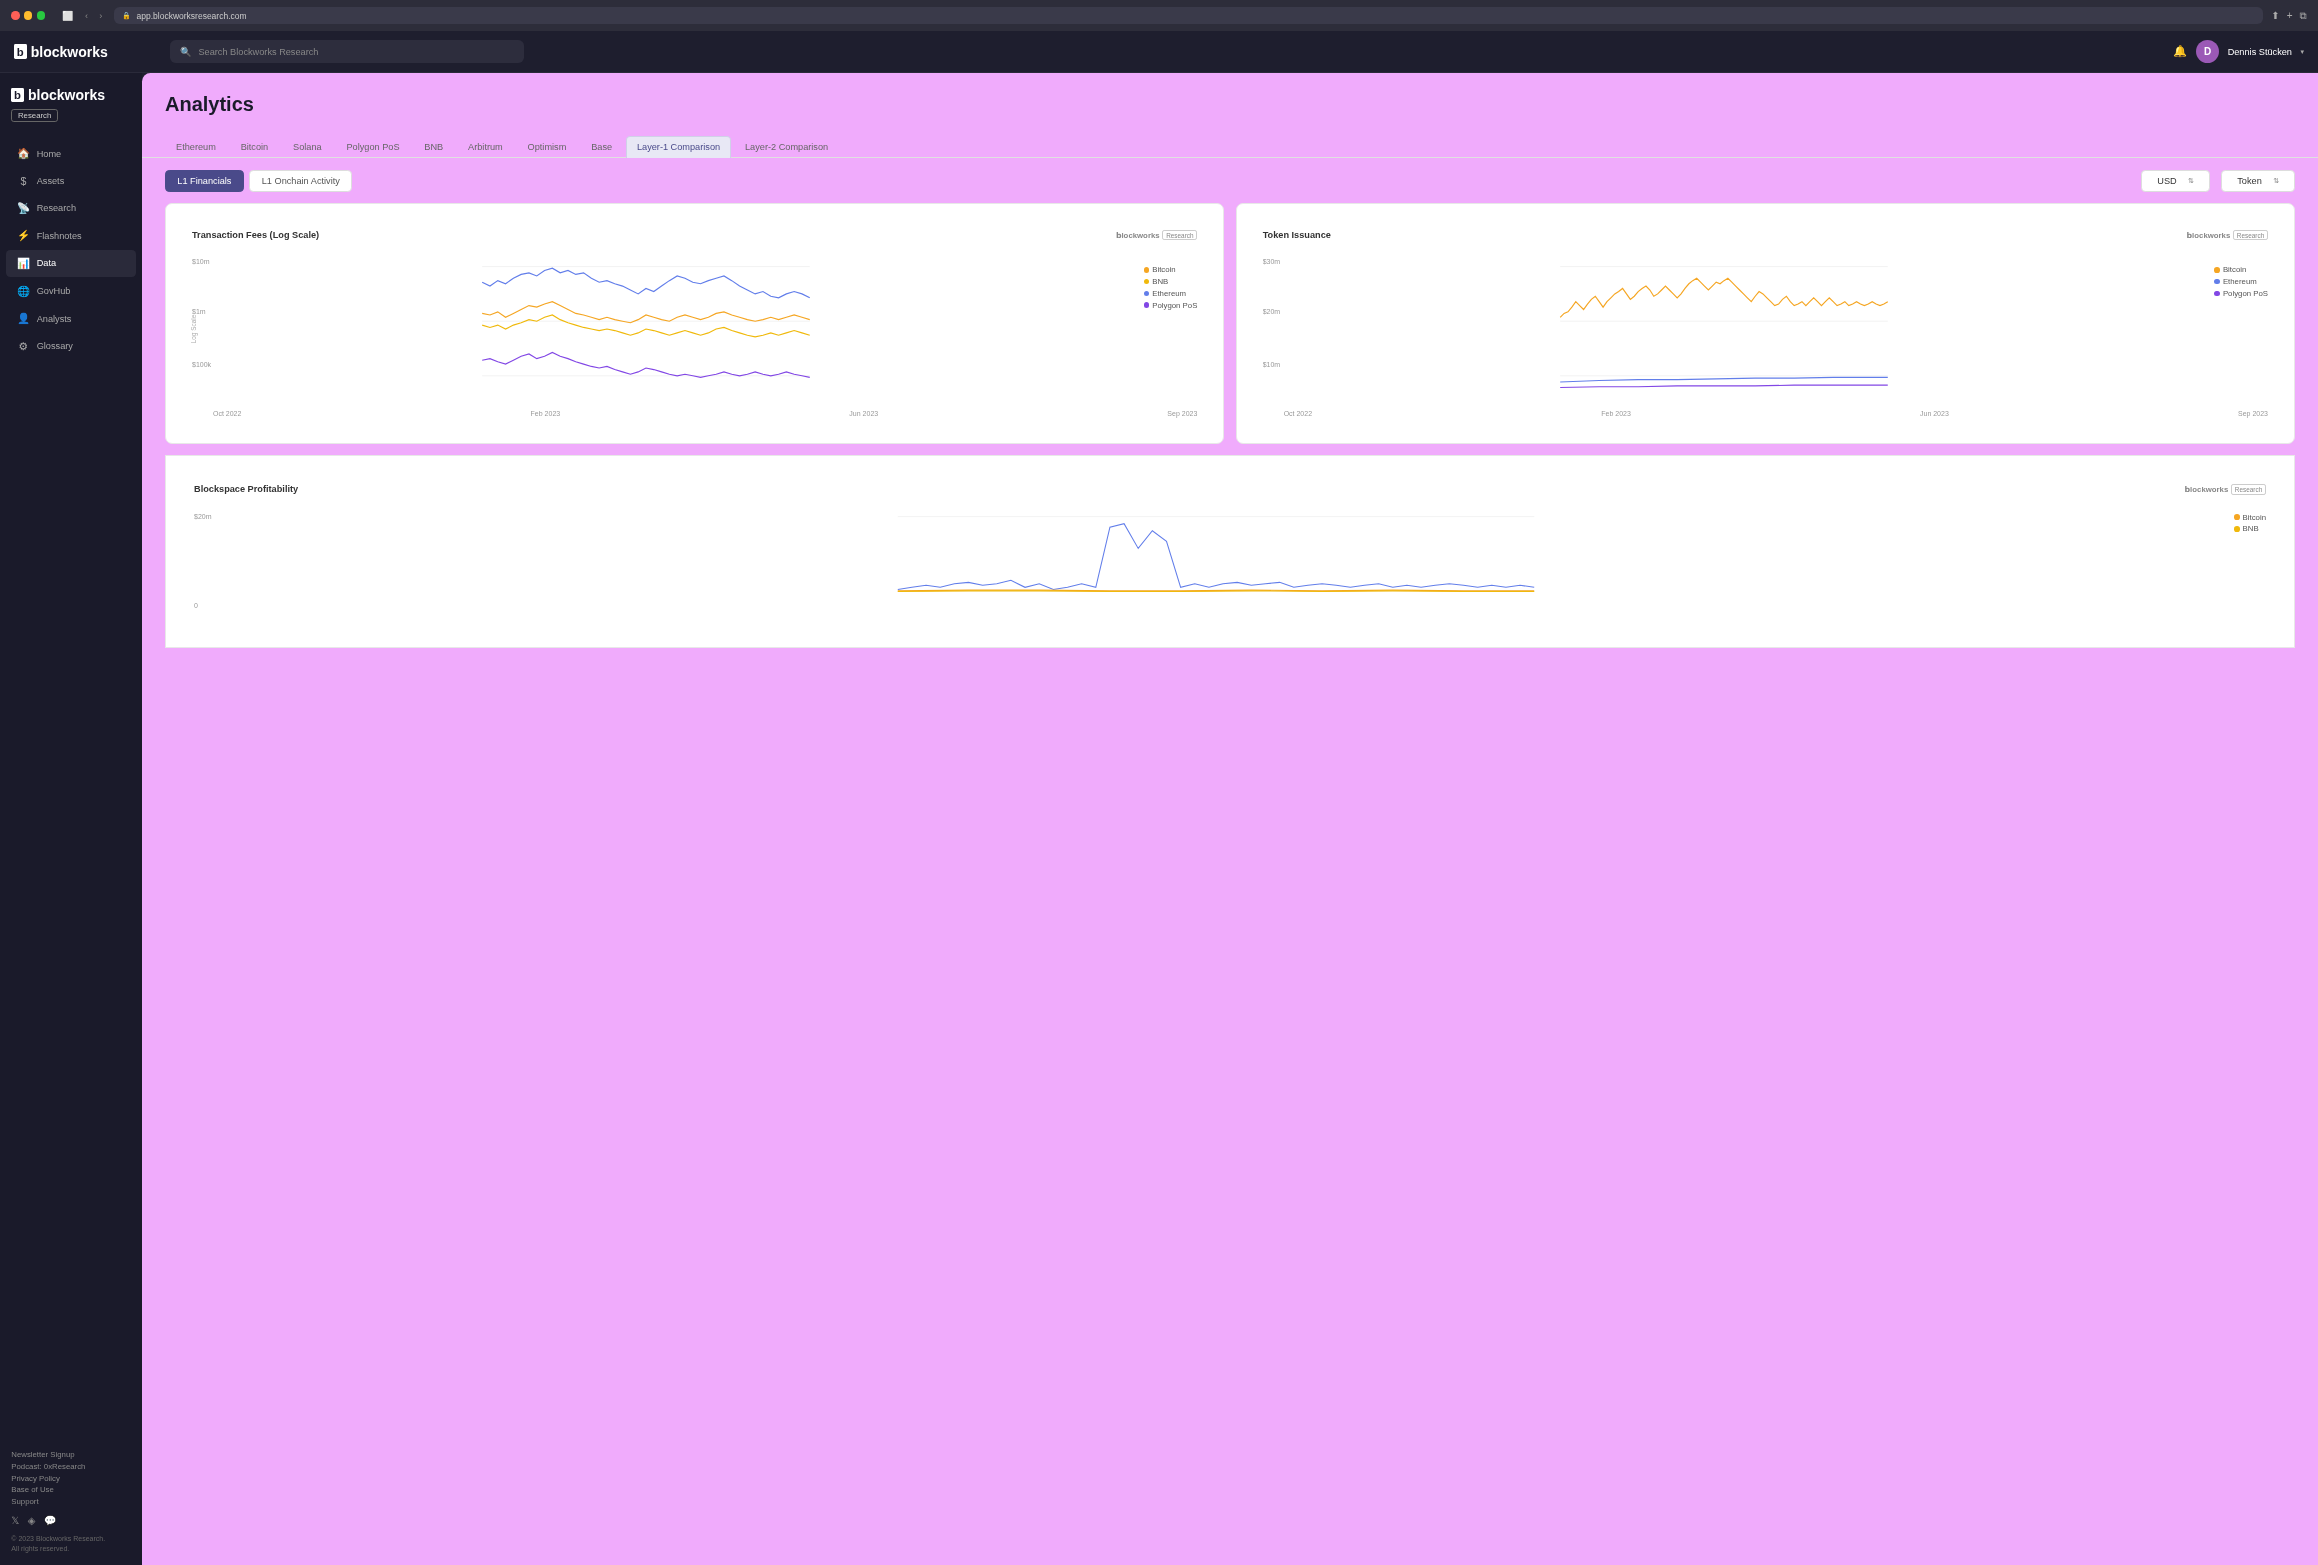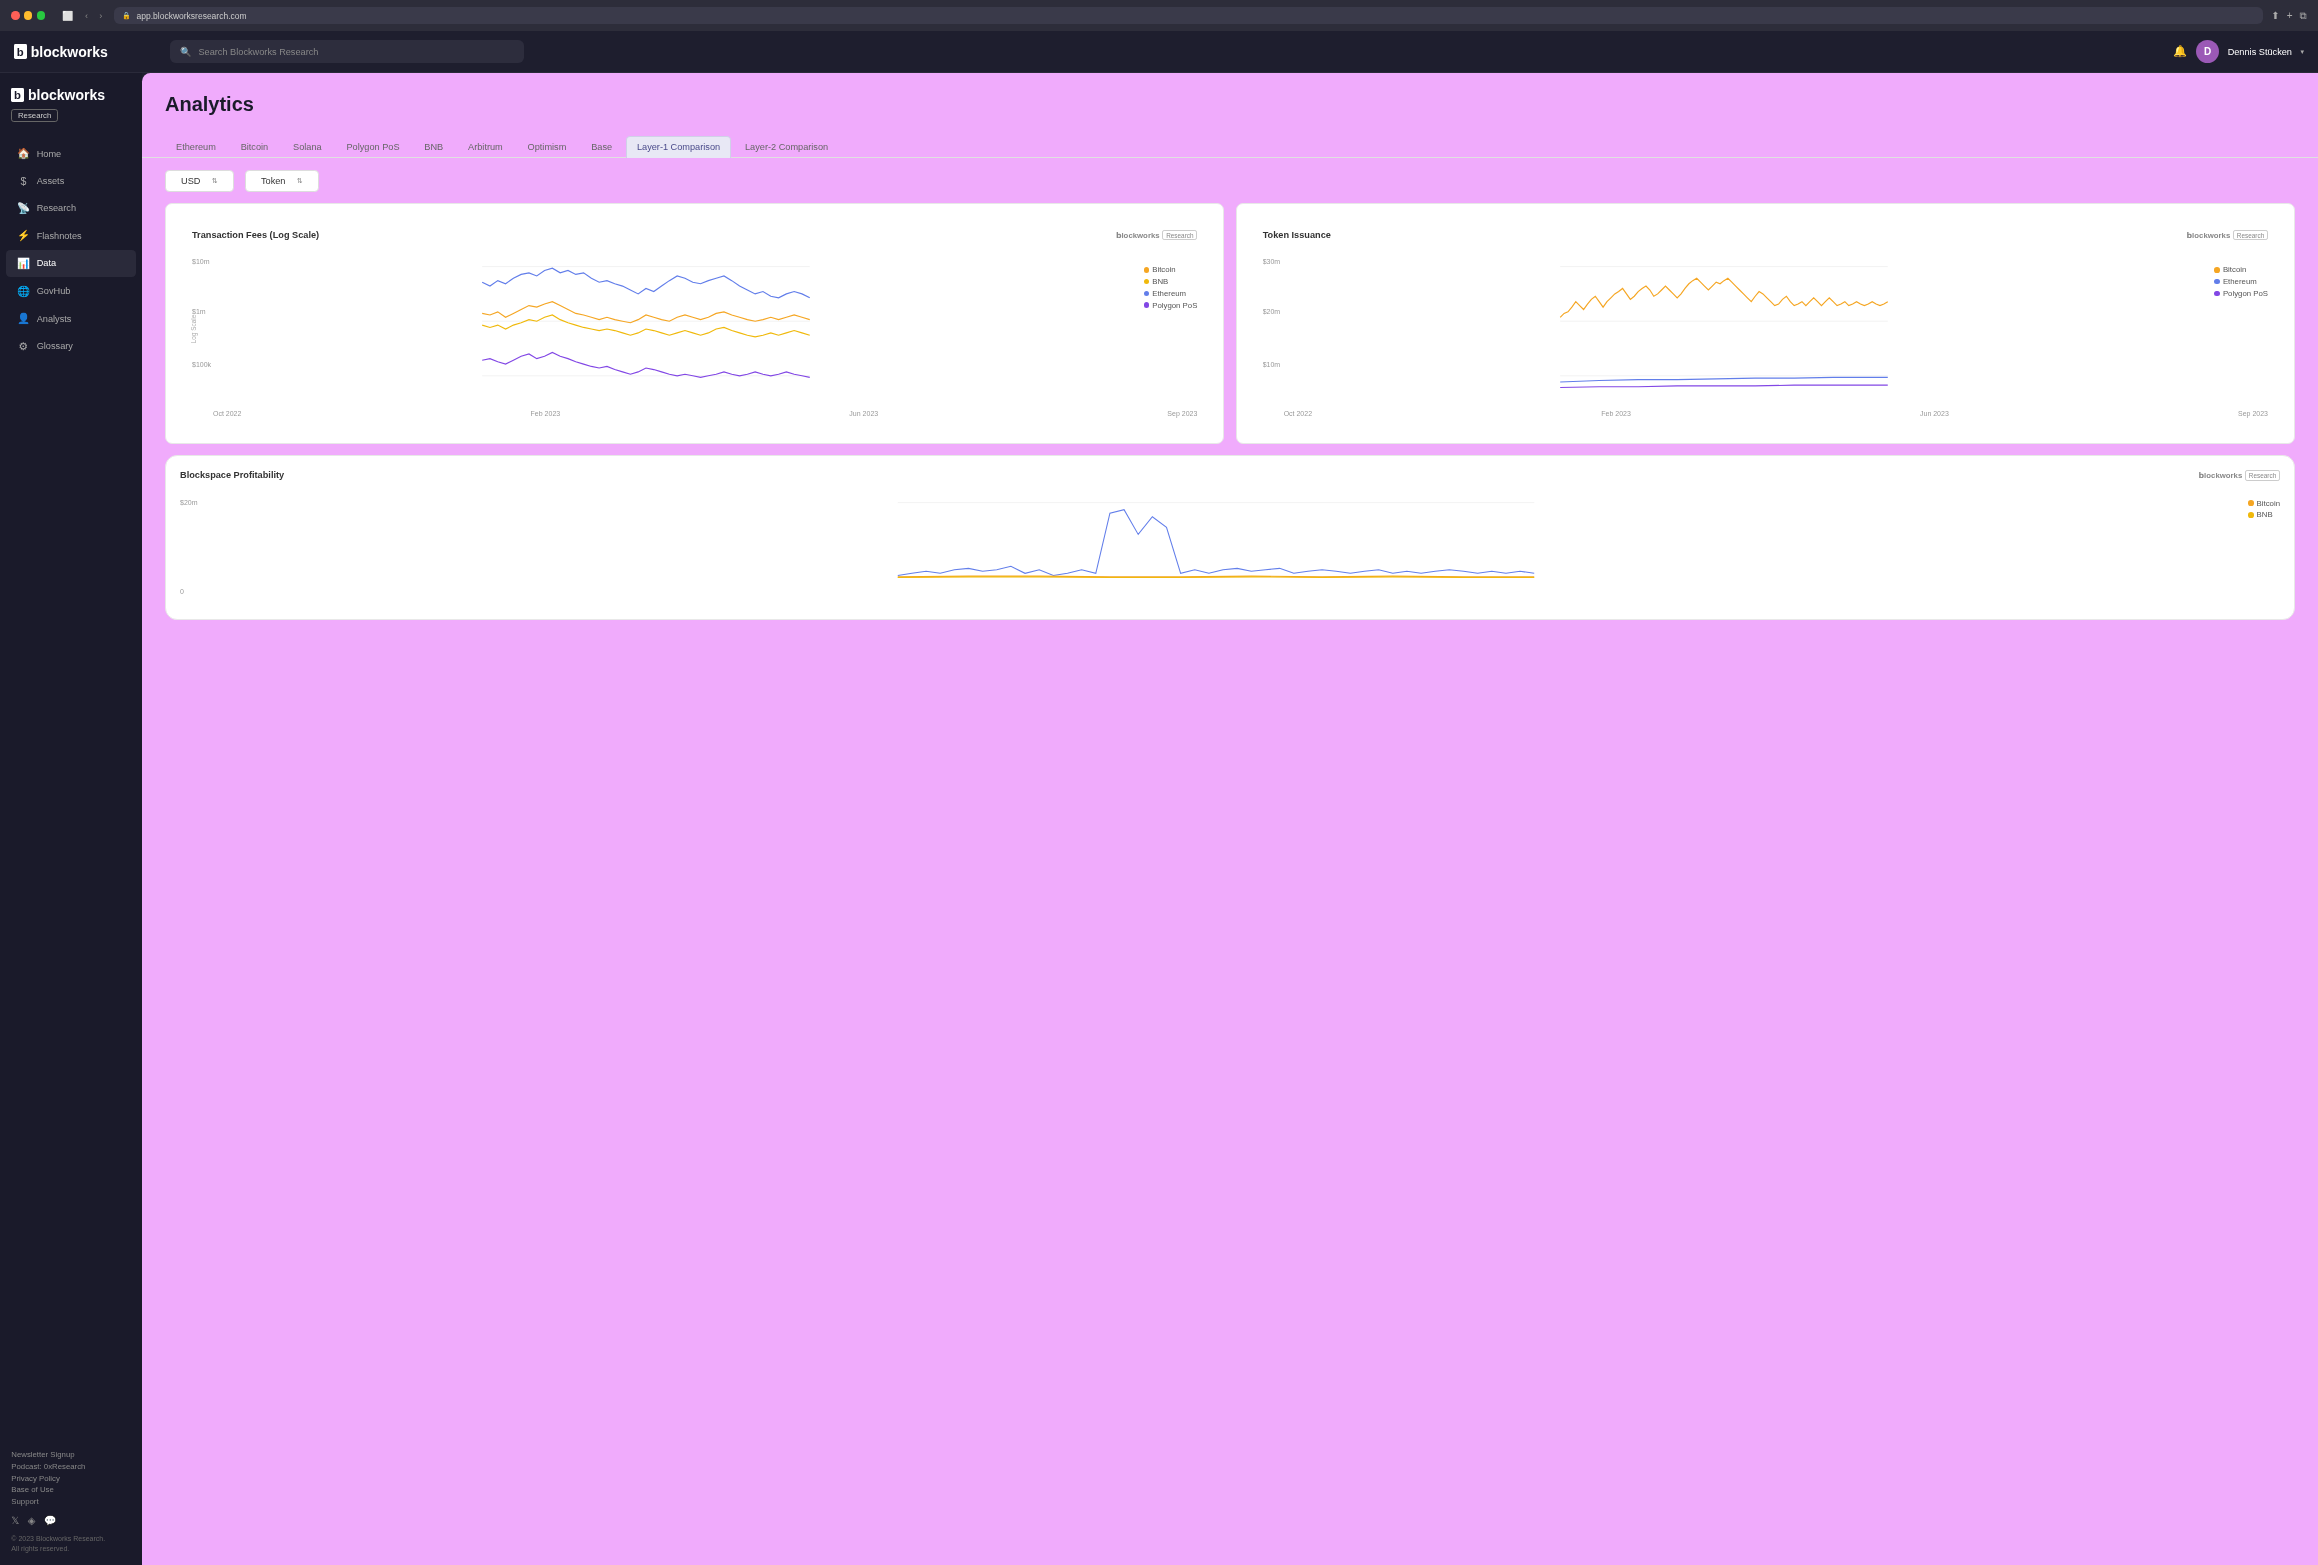--- a/index.html
+++ b/index.html
@@ -273,22 +273,22 @@
       display: flex;
       justify-content: space-between;
       padding: 2.8px 0 0 21px;
       font-size: 7px;
       color: #999;
     }
 
     .full-width-card {
       margin: 0 23px 11.3px;
       background: white;
-      border-radius: 12px;
-      padding: 14px;
+      border-radius: 0;
+      padding: 28px;
       border: 0.7px solid #e8e8e8;
     }
 
     
     .header-search {
       flex: 1;
       margin: 0 14px;
     }
     .search-box {
       background: #2d2d3d;
@@ -446,20 +446,24 @@
       <div class="protocol-tab">Polygon PoS</div>
       <div class="protocol-tab">BNB</div>
       <div class="protocol-tab">Arbitrum</div>
       <div class="protocol-tab">Optimism</div>
       <div class="protocol-tab">Base</div>
       <div class="protocol-tab active">Layer-1 Comparison</div>
       <div class="protocol-tab">Layer-2 Comparison</div>
     </div>
 
     <div class="sub-controls">
+      <div class="sub-tabs">
+        <div class="sub-tab active">L1 Financials</div>
+        <div class="sub-tab">L1 Onchain Activity</div>
+      </div>
       <div class="dropdown-control">
         <span>USD</span>
         <span style="flex:1"></span>
         <span class="dropdown-arrow">⇅</span>
       </div>
       <div class="dropdown-control">
         <span>Token</span>
         <span style="flex:1"></span>
         <span class="dropdown-arrow">⇅</span>
       </div>

